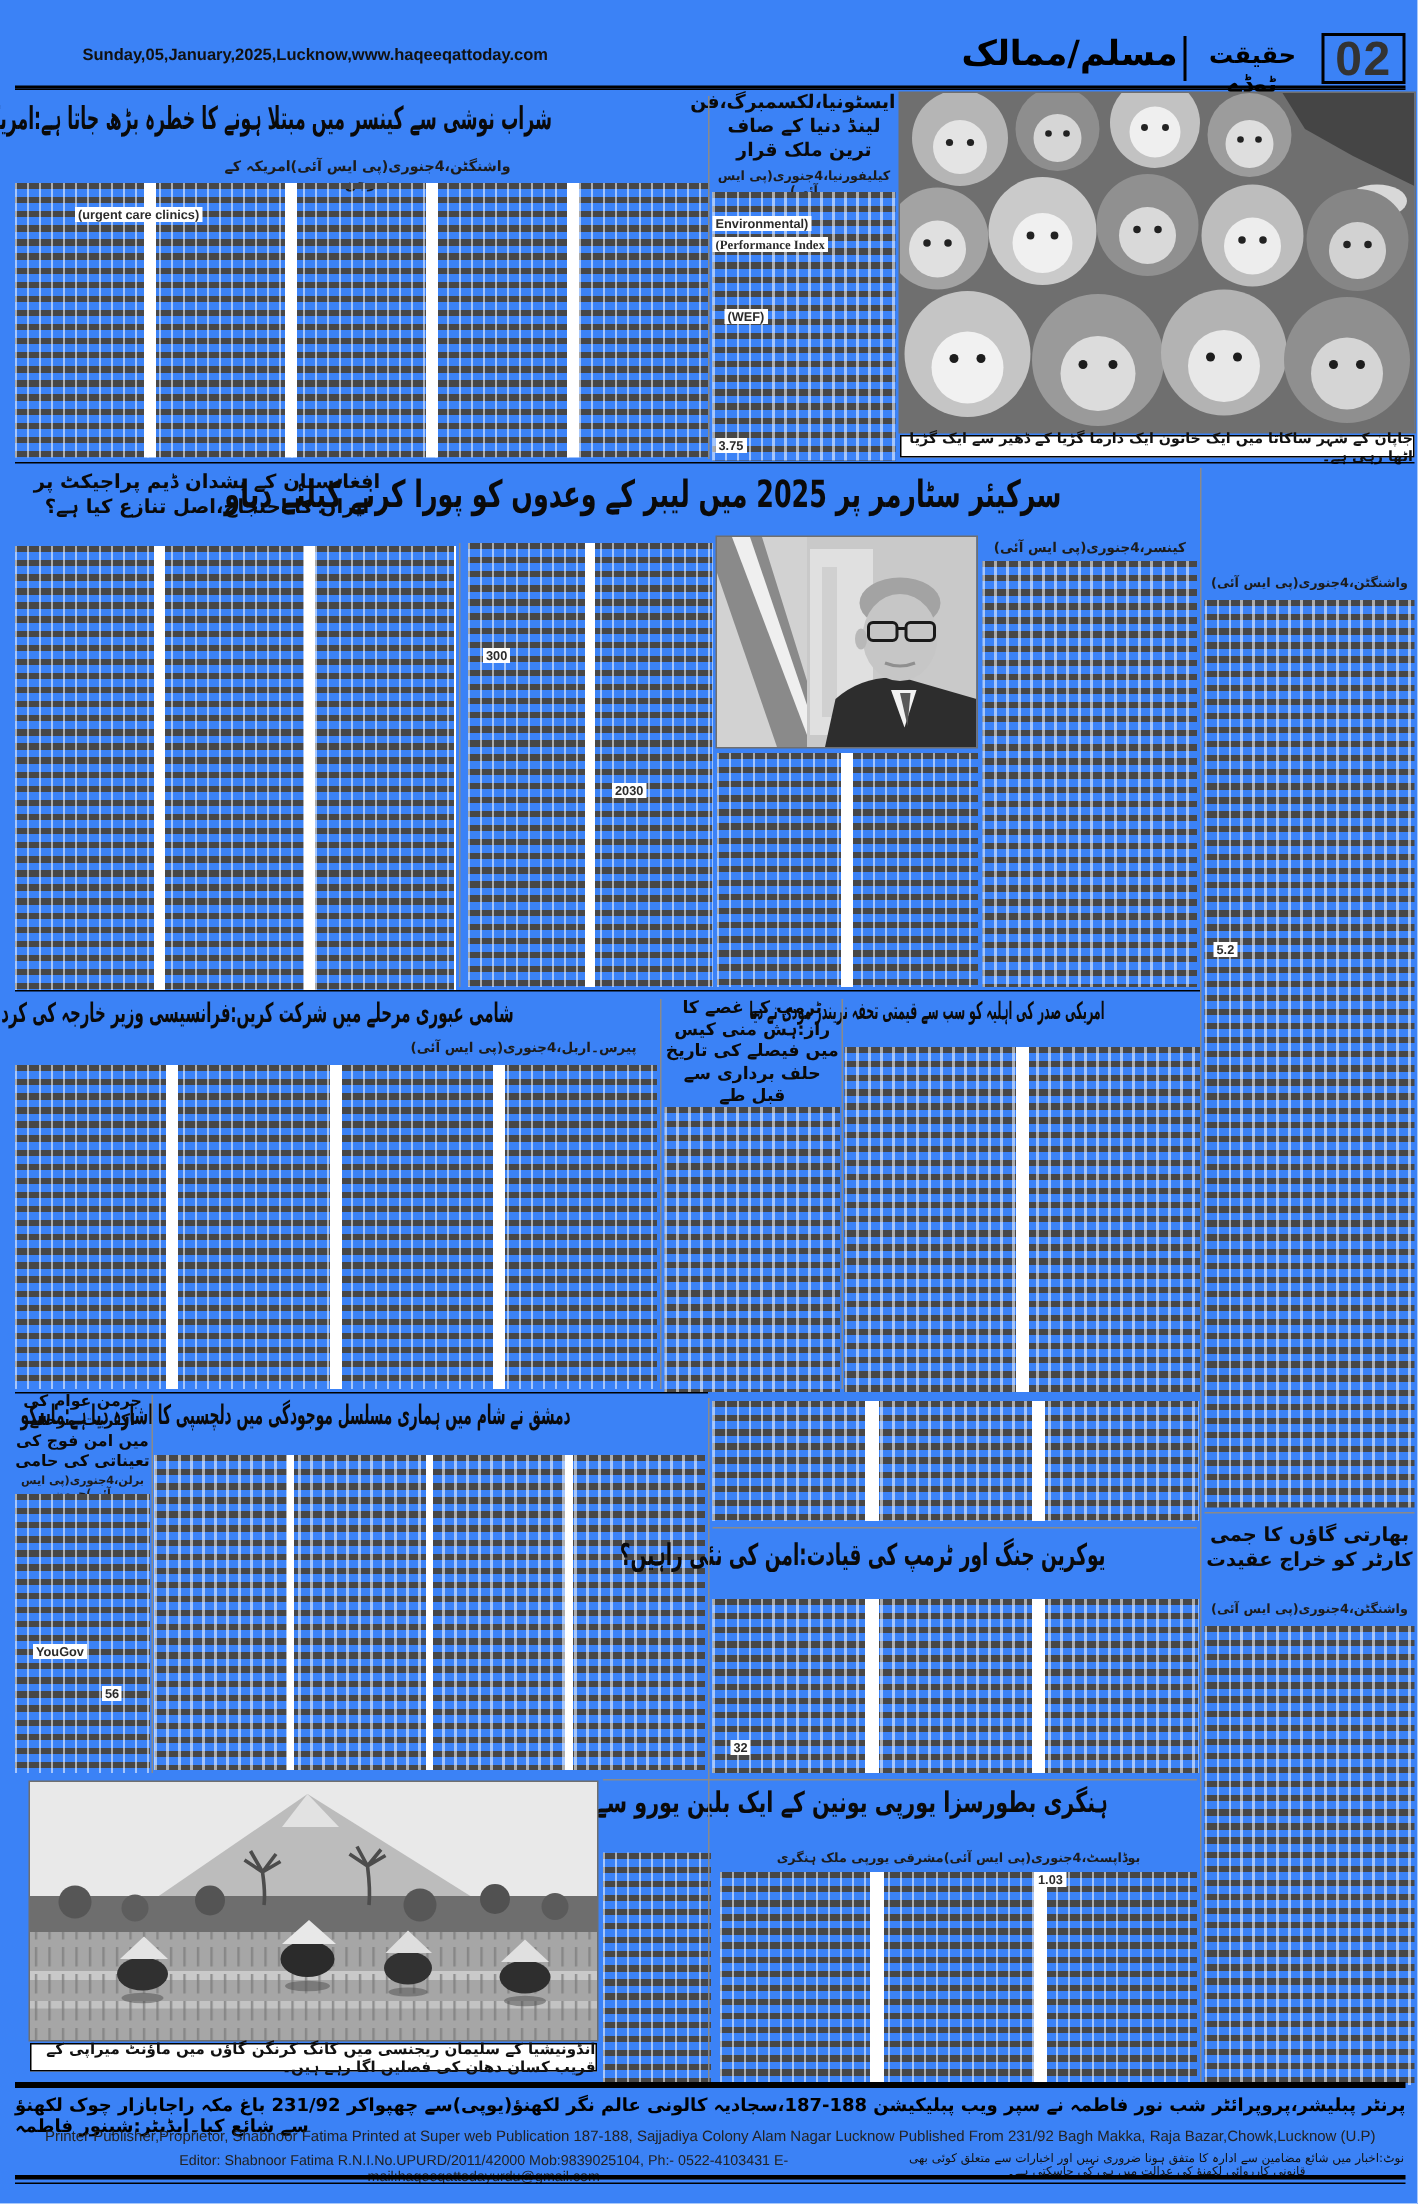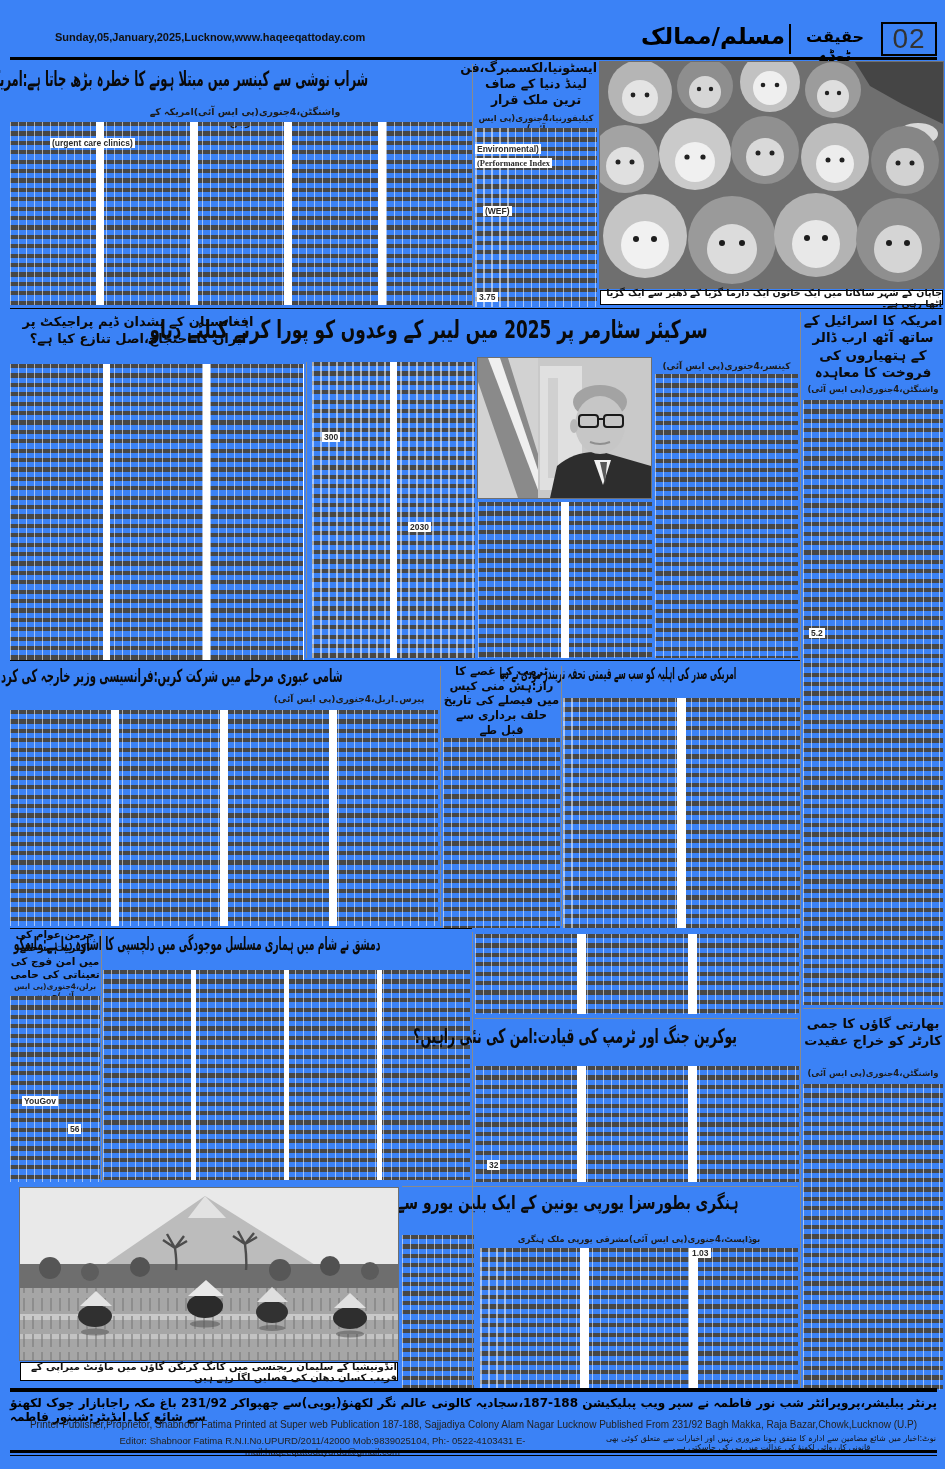--- a/index.html
+++ b/index.html
@@ -31,21 +31,21 @@
 
 <div id="paper">
 
   <header>
     <div class="abs en" style="left:55px;top:31px;font-size:11px;font-weight:bold;color:#111;">Sunday,05,January,2025,Lucknow,www.haqeeqattoday.com</div>
 
     <div class="abs rtl" style="left:640px;top:23px;width:145px;font-size:23px;font-weight:bold;color:#000;text-align:right;">مسلم/ممالک</div>
     <div class="abs" style="left:789px;top:24px;width:2px;height:30px;background:#000;"></div>
     <div class="abs rtl" style="left:795px;top:27px;width:80px;font-size:16px;font-weight:bold;color:#000;text-align:center;border-bottom:4px double #000;padding-bottom:2px;">حقیقت ٹوڈے</div>
     <div class="abs" style="left:881px;top:22px;width:56px;height:34px;border:2px solid #000;display:flex;align-items:center;justify-content:center;">
-      <span class="en" style="font-size:28px;font-weight:normal;color:#333;letter-spacing:1px;">02</span>
+      <span class="en" style="font-size:32px;font-weight:bold;color:#333;letter-spacing:1px;">02</span>
     </div>
     <div class="abs" style="left:10px;top:57px;width:927px;height:3px;border-top:2px solid #000;border-bottom:1px solid #000;"></div>
   </header>
 
   <section class="abs" style="left:10px;top:64px;width:462px;height:243px;">
     <h2 class="abs hl fit rtl" style="left: 0px; top: 2px; width: 462px; font-size: 21px; transform: scaleX(0.55); transform-origin: center center;">شراب نوشی سے کینسر میں مبتلا ہونے کا خطرہ بڑھ جاتا ہے:امریکی سرجن جنرل</h2>
     <div class="abs by rtl" style="left:130px;top:42px;width:210px;font-size:9.5px;">واشنگٹن،4جنوری(پی ایس آئی)امریکہ کے سرجن</div>
     <div class="abs tx" style="left:0;top:58px;width:462px;height:183px;--cw:86px;--gap:8px;">
       <span class="frag" style="left:40px;top:16px;">(urgent care clinics)</span>
     </div>
@@ -157,21 +157,20 @@
     </div>
     <div class="abs tx" style="left:312px;top:362px;width:163px;height:296px;--cw:78px;--gap:7px;">
       <span class="frag" style="left:10px;top:70px;">300</span>
       <span class="frag" style="left:96px;top:160px;">2030</span>
     </div>
     <div class="abs tx" style="left:655px;top:374px;width:143px;height:284px;"></div>
     <div class="abs tx" style="left:478px;top:502px;width:174px;height:156px;--cw:83px;--gap:8px;"></div>
   </section>
 
   <section class="abs" style="left:803px;top:312px;width:140px;height:695px;">
-    <h2 class="abs hl rtl" style="left:0;top:0;width:140px;font-size:13.5px;">امریکہ کا اسرائیل کے ساتھ آٹھ ارب ڈالر کے ہتھیاروں کی فروخت کا معاہدہ</h2>
     <div class="abs by rtl" style="left:0;top:72px;width:140px;font-size:8.5px;">واشنگٹن،4جنوری(پی ایس آئی)</div>
     <div class="abs tx" style="left:0;top:88px;width:140px;height:605px;">
       <span class="frag" style="left:6px;top:228px;">5.2</span>
     </div>
   </section>
 
   <div class="hr" style="left:10px;top:660px;width:790px;"></div>
 
   <section class="abs" style="left:563px;top:662px;width:237px;height:268px;">
     <h2 class="abs hl fit rtl" style="left: 0px; top: 2px; width: 237px; font-size: 16px; transform: scaleX(0.462891); transform-origin: center center;">امریکی صدر کی اہلیہ کو سب سے قیمتی تحفہ نریندر مودی نے دیا</h2>

